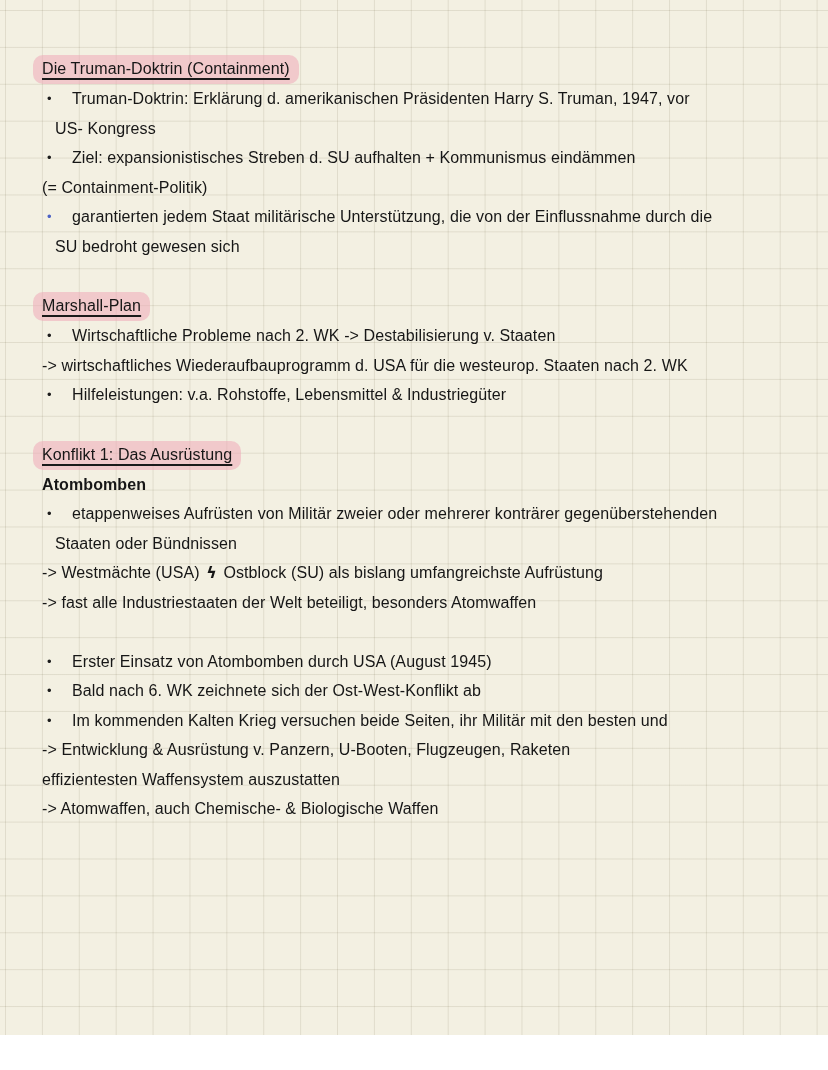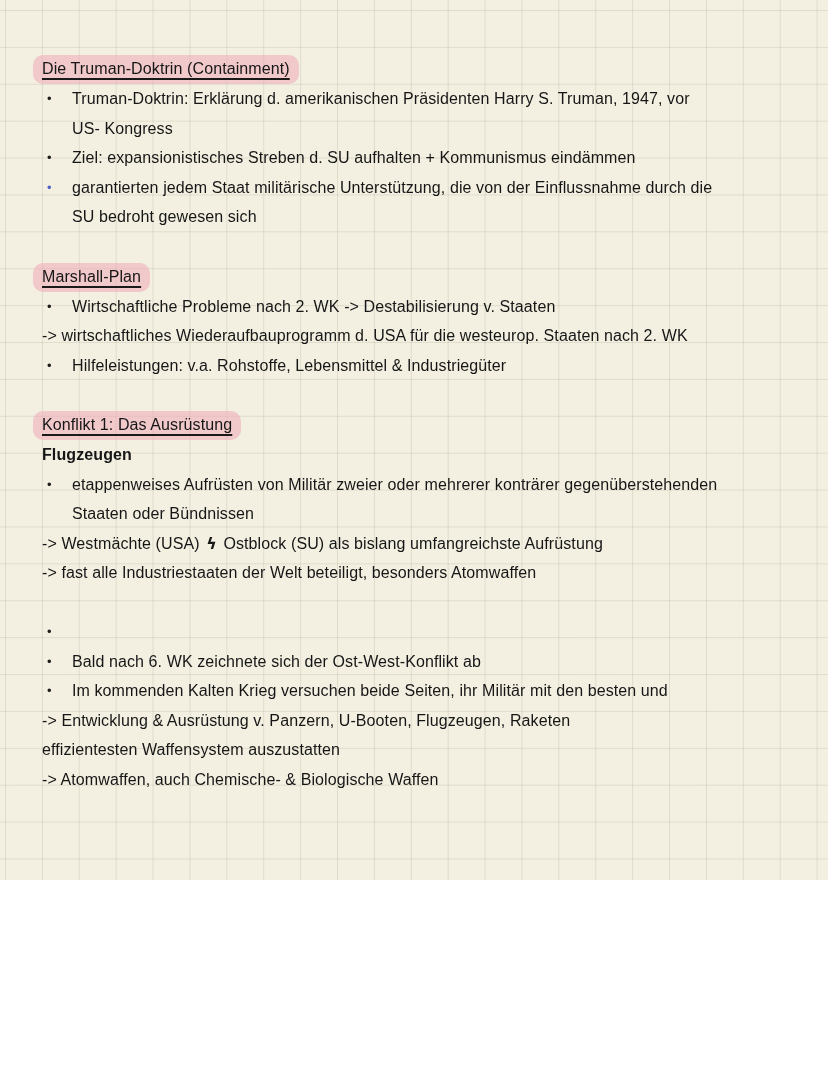--- a/index.html
+++ b/index.html
@@ -3,21 +3,21 @@
 <meta charset="utf-8">
 <style>
   html,body{margin:0;padding:0;}
   body{
     width:828px;height:1070px;
     font-family:"Liberation Sans","DejaVu Sans",sans-serif;
     overflow:hidden;
   }
   .page{
     position:relative;
-    width:828px;height:880px;
+    width:828px;height:1035px;
     background-color:#f3f0e2;
     background-image:
       linear-gradient(to right, rgba(110,100,70,0.14) 0 1px, transparent 1px),
       linear-gradient(to bottom, rgba(110,100,70,0.14) 0 1px, transparent 1px);
     background-size:36.9px 36.9px;
     background-position:5px 10px;
   }
   .notes-content{
     position:absolute;
     left:42px;top:54px;right:16px;
@@ -32,21 +32,21 @@
     letter-spacing:0.1px;
   }
   .line.bullet{display:flex;}
   .bullet-marker{
     flex:0 0 30px;
     box-sizing:border-box;
     padding-left:5px;
     font-size:13px;
     color:#1c1c1c;
   }
-  .line.cont{padding-left:30px;}
+  .line.cont{padding-left:13px;}
   .line.bold{font-weight:700;}
   .line.spacer{height:29.5px;}
   .line.heading{overflow:visible;}
   .heading-highlight{
     display:inline-block;
     background:rgba(239,170,184,0.55);
     border-radius:10px;
     padding:1px 9px 2px 9px;
     margin-left:-9px;
     line-height:26px;
@@ -72,51 +72,53 @@
         <div class="line heading"><span class="heading-highlight"><span class="heading-text">Die Truman-Doktrin (Containment)</span></span></div>
         <div class="line bullet">
           <span class="bullet-marker">•</span>
           <span class="line-text">Truman-Doktrin: Erklärung d. amerikanischen Präsidenten Harry S. Truman, 1947, vor</span>
         </div>
         <div class="line cont"><span class="line-text">US- Kongress</span></div>
         <div class="line bullet">
           <span class="bullet-marker">•</span>
           <span class="line-text">Ziel: expansionistisches Streben d. SU aufhalten + Kommunismus eindämmen</span>
         </div>
+        <div class="line plain"><span class="line-text">(= Containment-Politik)</span></div>
         <div class="line bullet">
           <span class="bullet-marker" style="color: rgb(76, 98, 196);">•</span>
           <span class="line-text">garantierten jedem Staat militärische Unterstützung, die von der Einflussnahme durch die</span>
         </div>
         <div class="line cont"><span class="line-text">SU bedroht gewesen sich</span></div>
       </section>
       <section class="note-section">
         <div class="line heading"><span class="heading-highlight"><span class="heading-text">Marshall-Plan</span></span></div>
         <div class="line bullet">
           <span class="bullet-marker">•</span>
           <span class="line-text">Wirtschaftliche Probleme nach 2. WK -&gt; Destabilisierung v. Staaten</span>
         </div>
         <div class="line plain"><span class="line-text">-&gt; wirtschaftliches Wiederaufbauprogramm d. USA für die westeurop. Staaten nach 2. WK</span></div>
         <div class="line bullet">
           <span class="bullet-marker">•</span>
           <span class="line-text">Hilfeleistungen: v.a. Rohstoffe, Lebensmittel &amp; Industriegüter</span>
         </div>
       </section>
       <section class="note-section">
         <div class="line heading"><span class="heading-highlight"><span class="heading-text">Konflikt 1: Das Ausrüstung</span></span></div>
-        <div class="line bold"><span class="line-text">Flugzeugen</span></div>
+        <div class="line bold"><span class="line-text">Atombomben</span></div>
         <div class="line bullet">
           <span class="bullet-marker">•</span>
           <span class="line-text">etappenweises Aufrüsten von Militär zweier oder mehrerer konträrer gegenüberstehenden</span>
         </div>
         <div class="line cont"><span class="line-text">Staaten oder Bündnissen</span></div>
         <div class="line plain"><span class="line-text">-&gt; Westmächte (USA) <span class="bolt">ϟ</span> Ostblock (SU) als bislang umfangreichste Aufrüstung</span></div>
         <div class="line plain"><span class="line-text">-&gt; fast alle Industriestaaten der Welt beteiligt, besonders Atomwaffen</span></div>
         <div class="line spacer"></div>
         <div class="line bullet">
           <span class="bullet-marker">•</span>
+          <span class="line-text">Erster Einsatz von Atombomben durch USA (August 1945)</span>
         </div>
         <div class="line bullet">
           <span class="bullet-marker">•</span>
           <span class="line-text">Bald nach 6. WK zeichnete sich der Ost-West-Konflikt ab</span>
         </div>
         <div class="line bullet">
           <span class="bullet-marker">•</span>
           <span class="line-text">Im kommenden Kalten Krieg versuchen beide Seiten, ihr Militär mit den besten und</span>
         </div>
         <div class="line plain"><span class="line-text">-&gt; Entwicklung &amp; Ausrüstung v. Panzern, U-Booten, Flugzeugen, Raketen</span></div>

